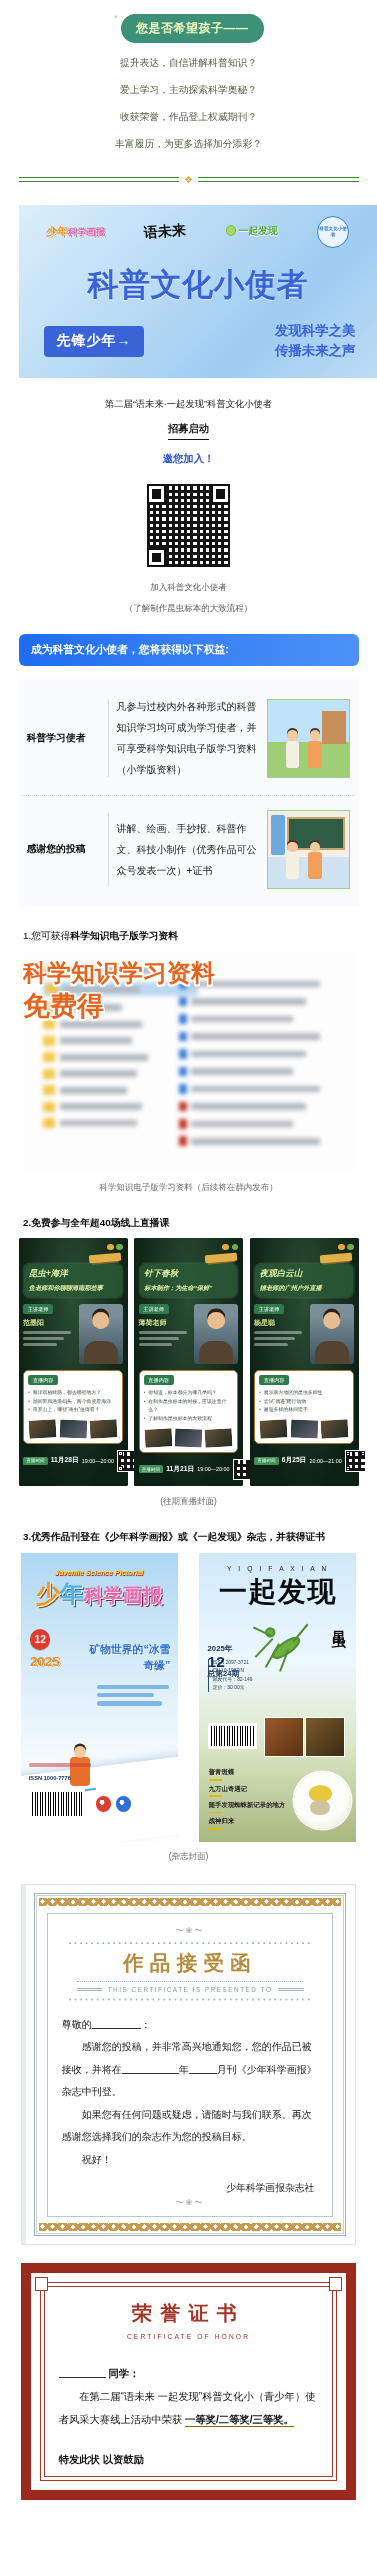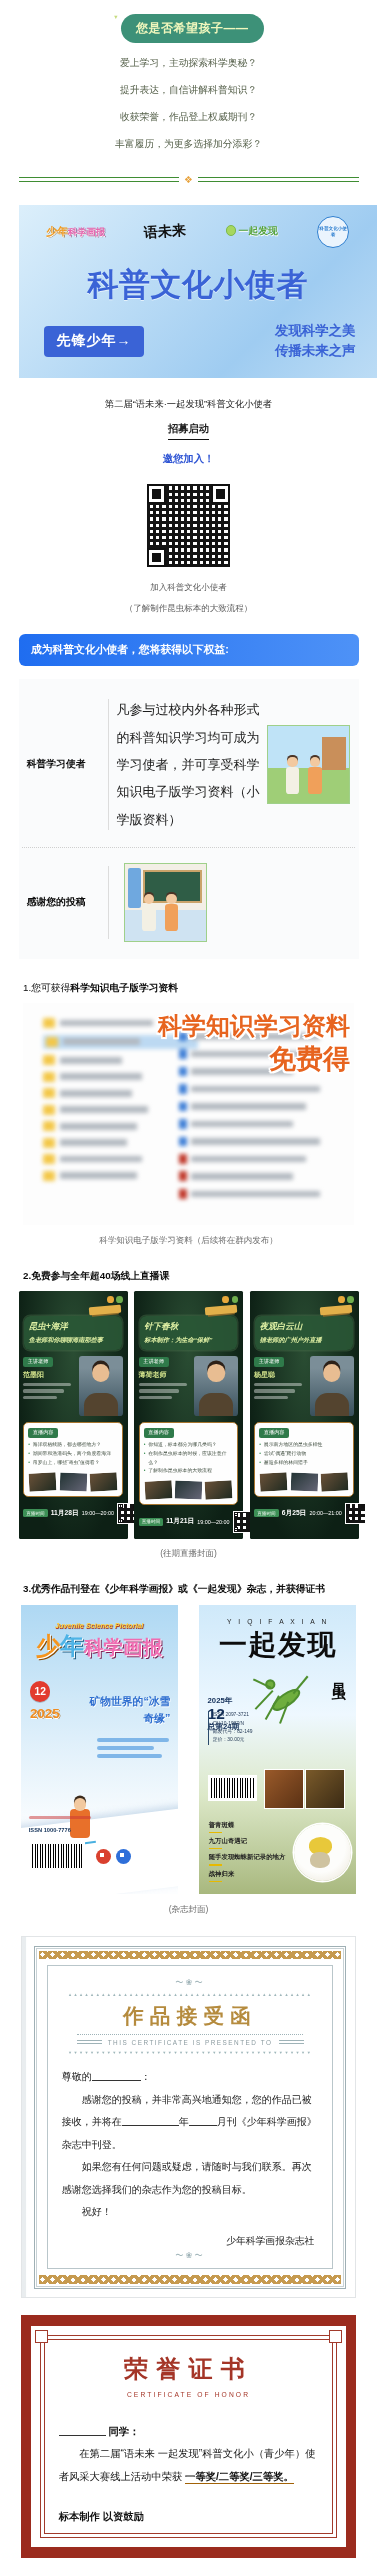--- a/index.html
+++ b/index.html
@@ -45,21 +45,21 @@
   .qr .eye.tl{left:5%;top:5%;} .qr .eye.tr{right:5%;top:5%;} .qr .eye.bl{left:5%;bottom:5%;}
   .qr-main{width:92px;height:92px;margin:0 auto;}
   .qr-cap{color:#5c5c5c;font-size:8.5px;margin:9.8px 0;}
 
   
   .blue-bar{margin:18.5px 18.5px 0;background:linear-gradient(90deg,#1f6df0,#4e92f7);color:#fff;font-weight:800;font-size:10.8px;padding:8.8px 12.4px;border-radius:6.2px;}
   .benefit-wrap{background:#fafbfc;margin:13.4px 18.5px 5.2px;padding:3.1px 0;}
   .benefit-row{display:flex;align-items:center;padding:14.4px 8.2px;}
   .b-label{width:73px;font-size:9.8px;font-weight:800;color:#0d0d0d;flex:none;}
   .b-div{width:0.5px;background:#dcdcdc;align-self:stretch;margin:3.1px 8.2px;}
-  .b-desc{flex:1;font-size:13px;line-height:2.1;color:#1c1c1c;}
+  .b-desc{flex:1;font-size:10px;line-height:2.1;color:#1c1c1c;}
   .b-img{width:81px;height:77px;flex:none;border:1px solid #9fd08a;margin-left:7.2px;position:relative;overflow:hidden;background:linear-gradient(180deg,#bfe3f7 55%,#9fce77 55%);}
   .b-img .bld{position:absolute;right:3.1px;top:11.3px;width:24px;height:33px;background:#c98f5a;}
   .b-img .kid1{position:absolute;left:17.5px;bottom:9.3px;width:13.4px;height:27px;background:#f3f0e4;border-radius:3.1px;}
   .b-img .kid1::before{content:"";position:absolute;left:1.5px;top:-10.3px;width:10.3px;height:10.3px;border-radius:50%;background:#f2c9a0;box-shadow:0 -2.1px 0 #4a3426;}
   .b-img .kid2{position:absolute;left:40px;bottom:9.3px;width:13.4px;height:27px;background:#f0a05a;border-radius:3.1px;}
   .b-img .kid2::before{content:"";position:absolute;left:1.5px;top:-10.3px;width:10.3px;height:10.3px;border-radius:50%;background:#f2c9a0;box-shadow:0 -2.1px 0 #4a3426;}
   .b-img.v2{background:linear-gradient(180deg,#f3efe6 60%,#cfe3f2 60%);}
   .b-img.v2 .board{position:absolute;left:18.5px;top:6.2px;right:4.1px;height:29px;background:#2f5d46;border:2.1px solid #caa36a;}
   .b-img.v2 .poster{position:absolute;left:3.1px;top:4.1px;width:13.4px;height:40px;background:#6fa8df;border-radius:2.1px;}
   .dotted-sep{border-top:1px dotted #cfcfcf;margin:0 3.1px;}
@@ -72,21 +72,21 @@
   .shot-inner{position:absolute;inset:0;filter:blur(2.1px);}
   .f-col{position:absolute;left:19.6px;top:8.2px;width:155px;}
   .f-row{display:flex;align-items:center;margin:6.7px 0;}
   .f-ico{width:12.4px;height:9.8px;background:#f3c84a;border-radius:1.5px;margin-right:5.2px;flex:none;}
   .f-bar{height:6.7px;background:#b3b9c0;border-radius:1px;}
   .f-row.hl{background:#bcd9f2;padding:2.1px 3.1px;border-radius:1.5px;}
   .d-col{position:absolute;right:5.2px;top:20.6px;width:170px;}
   .d-row{display:flex;align-items:center;margin:7.7px 0;}
   .d-ico{width:7.7px;height:9.8px;background:#3f7fd6;border-radius:1px;margin-right:4.6px;flex:none;}
   .d-ico.red{background:#c0392b;}
-  .shot-overlay{position:absolute;left:0;right:4px;top:7.2px;text-align:right;}
+  .shot-overlay{position:absolute;left:0;right:4px;top:7.2px;text-align:left;}
   .ov{color:#e7641f;font-weight:900;line-height:1.25;text-shadow:-1.5px -1.5px 0 #fff,1.5px -1.5px 0 #fff,-1.5px 1.5px 0 #fff,1.5px 1.5px 0 #fff,0 -1.5px 0 #fff,0 1.5px 0 #fff,-1.5px 0 0 #fff,1.5px 0 0 #fff;}
   .ov1{font-size:24px;}
   .ov2{font-size:27px;margin-top:2.1px;}
   .cap-center{color:#6b6b6b;text-align:center;font-size:8.5px;margin:9.3px 0 4.1px;}
 
   
   .posters{display:flex;justify-content:space-between;margin:7.2px 18.5px 3.1px;}
   .poster{width:109px;background:radial-gradient(ellipse at 50% 25%,#2a4d33,#0d2015 75%);border-radius:1.5px;padding:5.2px 4.6px 6.2px;color:#fff;position:relative;box-sizing:border-box;}
   .p-top{display:flex;justify-content:flex-end;gap:2.6px;}
   .p-logo-dot{width:6.7px;height:6.7px;border-radius:50%;background:#e7a83c;}
@@ -176,37 +176,37 @@
   .c1-ind{text-indent:2em;}
   .blk{display:inline-block;border-bottom:0.8px solid #333;height:1em;vertical-align:-1px;}
   .c1-sign{text-align:right;font-size:9.8px;margin:11.3px 4.1px 2.1px;}
 
   .cert2{margin:17.5px 20.6px;background:#9b2b1e;padding:10.3px;}
   .c2-inner{background:#fff;position:relative;padding:27px 20.6px 18.5px;}
   .c2-frame{position:absolute;inset:9.3px;border:1px solid #a23a2b;pointer-events:none;}
   .c2-frame::before{content:"";position:absolute;inset:2.6px;border:0.5px solid #a23a2b;}
   .c2-corner{position:absolute;width:11.3px;height:11.3px;border:1.5px double #a23a2b;background:#fff;}
   .c2-corner.tl{left:4.1px;top:4.1px;} .c2-corner.tr{right:4.1px;top:4.1px;}
-  .c2-title{color:#a43527;font-size:24px;letter-spacing:8.2px;text-align:center;font-family:"Liberation Serif","DejaVu Serif",serif;font-weight:700;}
+  .c2-title{color:#a43527;font-size:20px;letter-spacing:8.2px;text-align:center;font-family:"Liberation Serif","DejaVu Serif",serif;font-weight:700;}
   .c2-sub{color:#a43527;text-align:center;letter-spacing:2.1px;font-size:6.7px;margin-top:6.2px;}
   .c2-body{margin:23px 7.2px 0;font-size:10.3px;line-height:2.2;color:#111;position:relative;z-index:1;}
   .c2-award{font-weight:800;border-bottom:1px solid #a16207;padding-bottom:1px;}
   .c2-foot{margin-top:17.5px;font-weight:800;}
 </style>
 </head>
 <body>
 
 <div class="page">
 
   <div class="badge-row">
     <span class="badge-tri">▼</span><span class="green-pill">您是否希望孩子——</span>
   </div>
   <div id="intro-lines">
+      <div class="intro-line">提升表达，自信讲解科普知识？</div>
       <div class="intro-line">爱上学习，主动探索科学奥秘？</div>
-      <div class="intro-line">提升表达，自信讲解科普知识？</div>
       <div class="intro-line">收获荣誉，作品登上权威期刊？</div>
       <div class="intro-line">丰富履历，为更多选择加分添彩？</div>
     </div>
 
   <div class="divider">
     <span class="dline"></span>
       <span class="knot">❖</span>
       <span class="dline"></span>
   </div>
 
@@ -247,20 +247,21 @@
         <div class="b-img">
           <i class="bld"></i>
           <i class="kid1"></i>
           <i class="kid2"></i>
         </div>
       </div>
       <div class="dotted-sep"></div>
       <div class="benefit-row">
         <div class="b-label">感谢您的投稿</div>
         <div class="b-div"></div>
+        <div class="b-desc">讲解、绘画、手抄报、科普作文、科技小制作（优秀作品可公众号发表一次）+证书</div>
         <div class="b-img v2">
           <i class="board"></i>
           <i class="poster"></i>
           <i class="kid1"></i>
           <i class="kid2"></i>
         </div>
       </div>
     </div>
 
   <div class="item-h"><span>1.您可获得</span><b>科学知识电子版学习资料</b></div>
@@ -560,20 +561,20 @@
     <div class="c2-inner">
       <div class="c2-frame"></div>
       <div class="c2-corner tl"></div>
       <div class="c2-corner tr"></div>
 
       <div class="c2-title">荣誉证书</div>
       <div class="c2-sub">CERTIFICATE OF HONOR</div>
       <div class="c2-body">
         <div><span class="blk" style="width:47px"></span> <b>同学：</b></div>
         <div style="text-indent:2em;"><span>在第二届“语未来 一起发现”科普文化小（青少年）使者风采大赛线上活动中荣获</span> <span class="c2-award">一等奖/二等奖/三等奖。</span></div>
-        <div class="c2-foot">标本制作  以资鼓励</div>
+        <div class="c2-foot">特发此状  以资鼓励</div>
 
       </div>
     </div>
   </div>
 
 </div>
 
 
 </body></html>

